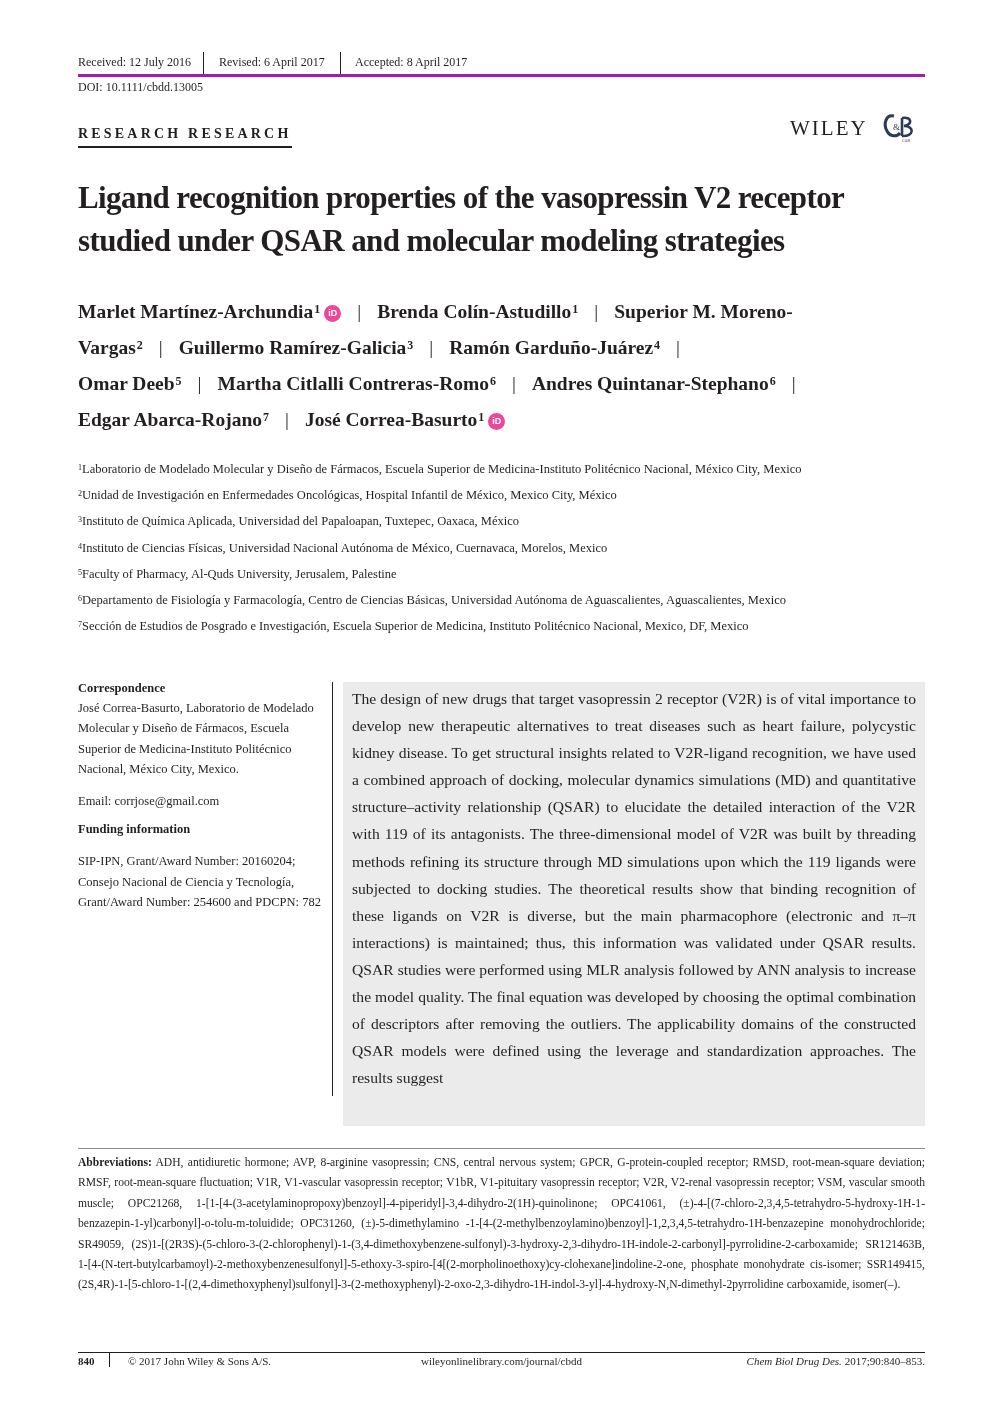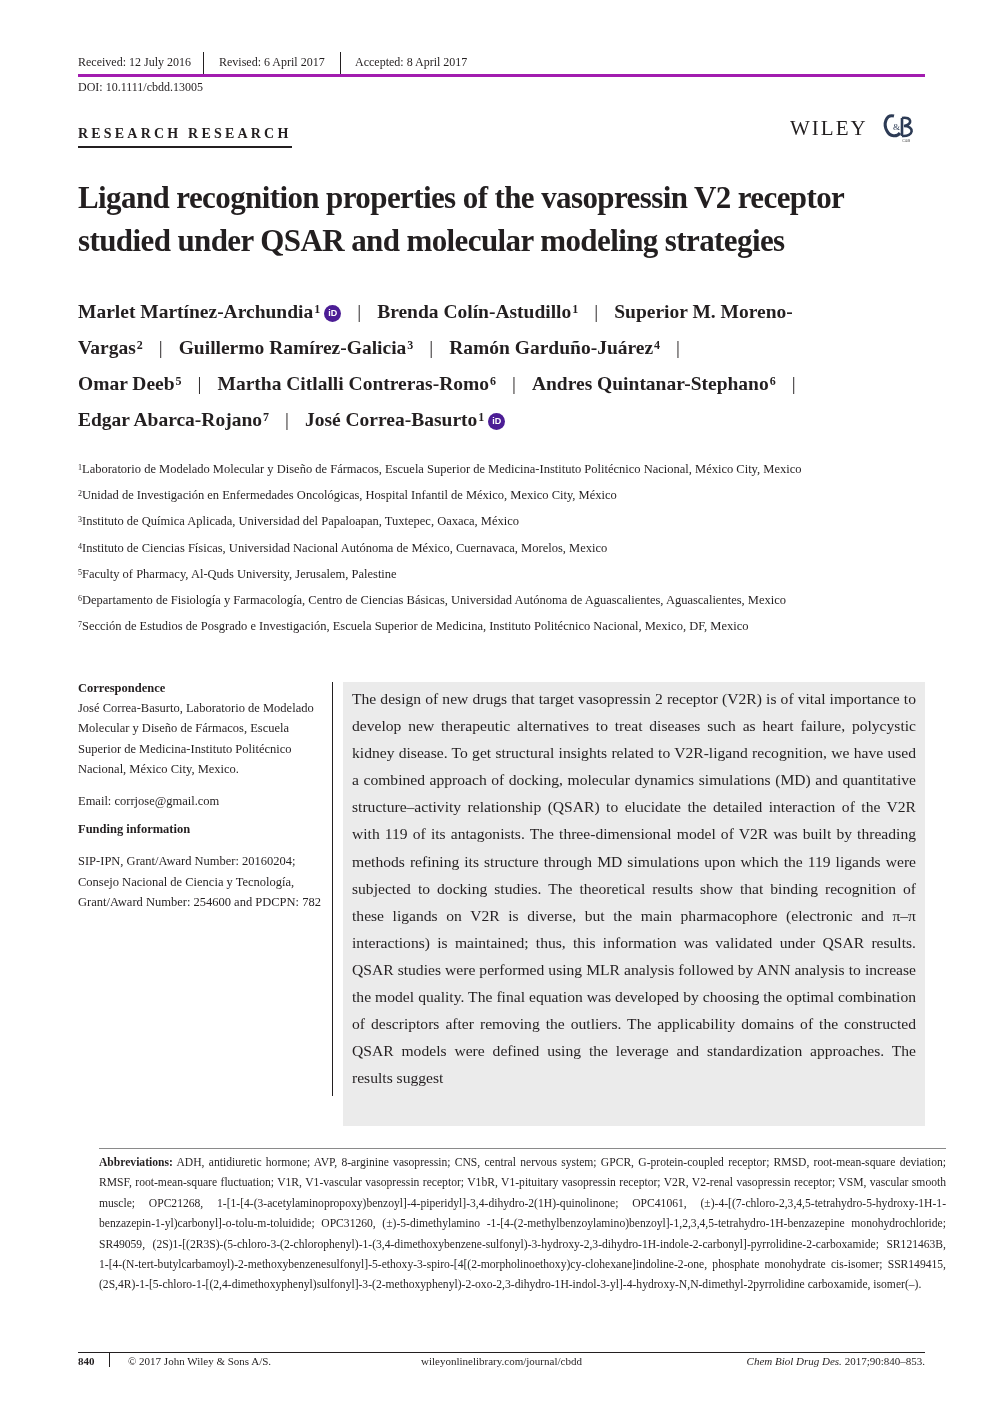--- a/index.html
+++ b/index.html
@@ -18,34 +18,34 @@
   .article-type { left: 78px; top: 126px; font-size: 14px; font-weight: bold; letter-spacing: 3.2px; padding-bottom: 4px; border-bottom: 2px solid #231f20; }
 
   .publisher { left: 790px; top: 116px; font-size: 21px; letter-spacing: 2px; font-family: "Liberation Serif", serif; }
   .cb-logo { left: 880px; top: 110px; width: 40px; height: 34px; }
 
   .title { left: 78px; top: 176px; width: 860px; font-size: 31px; font-weight: bold; line-height: 43px; letter-spacing: -0.6px; }
 
   .authors { left: 78px; top: 294px; width: 860px; font-size: 19.5px; font-weight: bold; line-height: 36px; }
   .authors sup { font-size: 12px; vertical-align: top; position: relative; top: -3px; margin-left: 1px; }
   .authors .pipe { font-weight: normal; margin: 0 16px; }
-  .orcid { display: inline-block; width: 17px; height: 17px; border-radius: 50%; background: #4c1d95; color: #fff; font-family: "Liberation Sans", sans-serif; font-size: 9px; font-weight: bold; line-height: 17px; text-align: center; vertical-align: 2px; margin-left: 4px; }
+  .orcid { display: inline-block; width: 17px; height: 17px; border-radius: 50%; background: #ec4899; color: #fff; font-family: "Liberation Sans", sans-serif; font-size: 9px; font-weight: bold; line-height: 17px; text-align: center; vertical-align: 2px; margin-left: 4px; }
 
   .affils { left: 78px; top: 456px; width: 860px; font-size: 12.5px; line-height: 26.2px; }
   .affils sup { font-size: 8px; vertical-align: top; position: relative; top: -1px; }
 
   .side { left: 78px; top: 678px; width: 245px; font-size: 12.5px; line-height: 20.2px; }
   .side h4 { margin: 0; font-size: 12.5px; font-weight: bold; }
   .side p { margin: 12px 0 8px 0; }
   .side-rule { left: 332px; top: 682px; width: 1px; height: 414px; background: #231f20; }
 
   .abstract { left: 343px; top: 682px; width: 582px; height: 444px; background: #ebebeb; box-sizing: border-box; padding: 3px 9px 0 9px; font-size: 15.6px; line-height: 27.1px; text-align: justify; }
   .abstract p { margin: 0; }
 
-  .abbrev { left: 78px; top: 1148px; width: 847px; border-top: 1px solid #8a8a8a; padding-top: 4px; font-size: 11.6px; line-height: 20.4px; text-align: justify; margin-left: 21px; }
+  .abbrev { left: 78px; top: 1148px; width: 847px; border-top: 1px solid #8a8a8a; padding-top: 4px; font-size: 11.6px; line-height: 20.4px; text-align: justify; }
   .abbrev b { font-weight: bold; }
 
   .footer { left: 78px; top: 1352px; width: 847px; height: 16px; border-top: 1px solid #231f20; font-size: 11px; }
   .footer span { position: absolute; top: 2px; white-space: nowrap; }
   .footer .pg { font-weight: bold; left: 0; }
   .footer .fsep { position: absolute; left: 31px; top: 0; width: 1px; height: 14px; background: #231f20; }
   .footer .journal i { font-style: italic; }
 </style>
 </head>
 <body>

